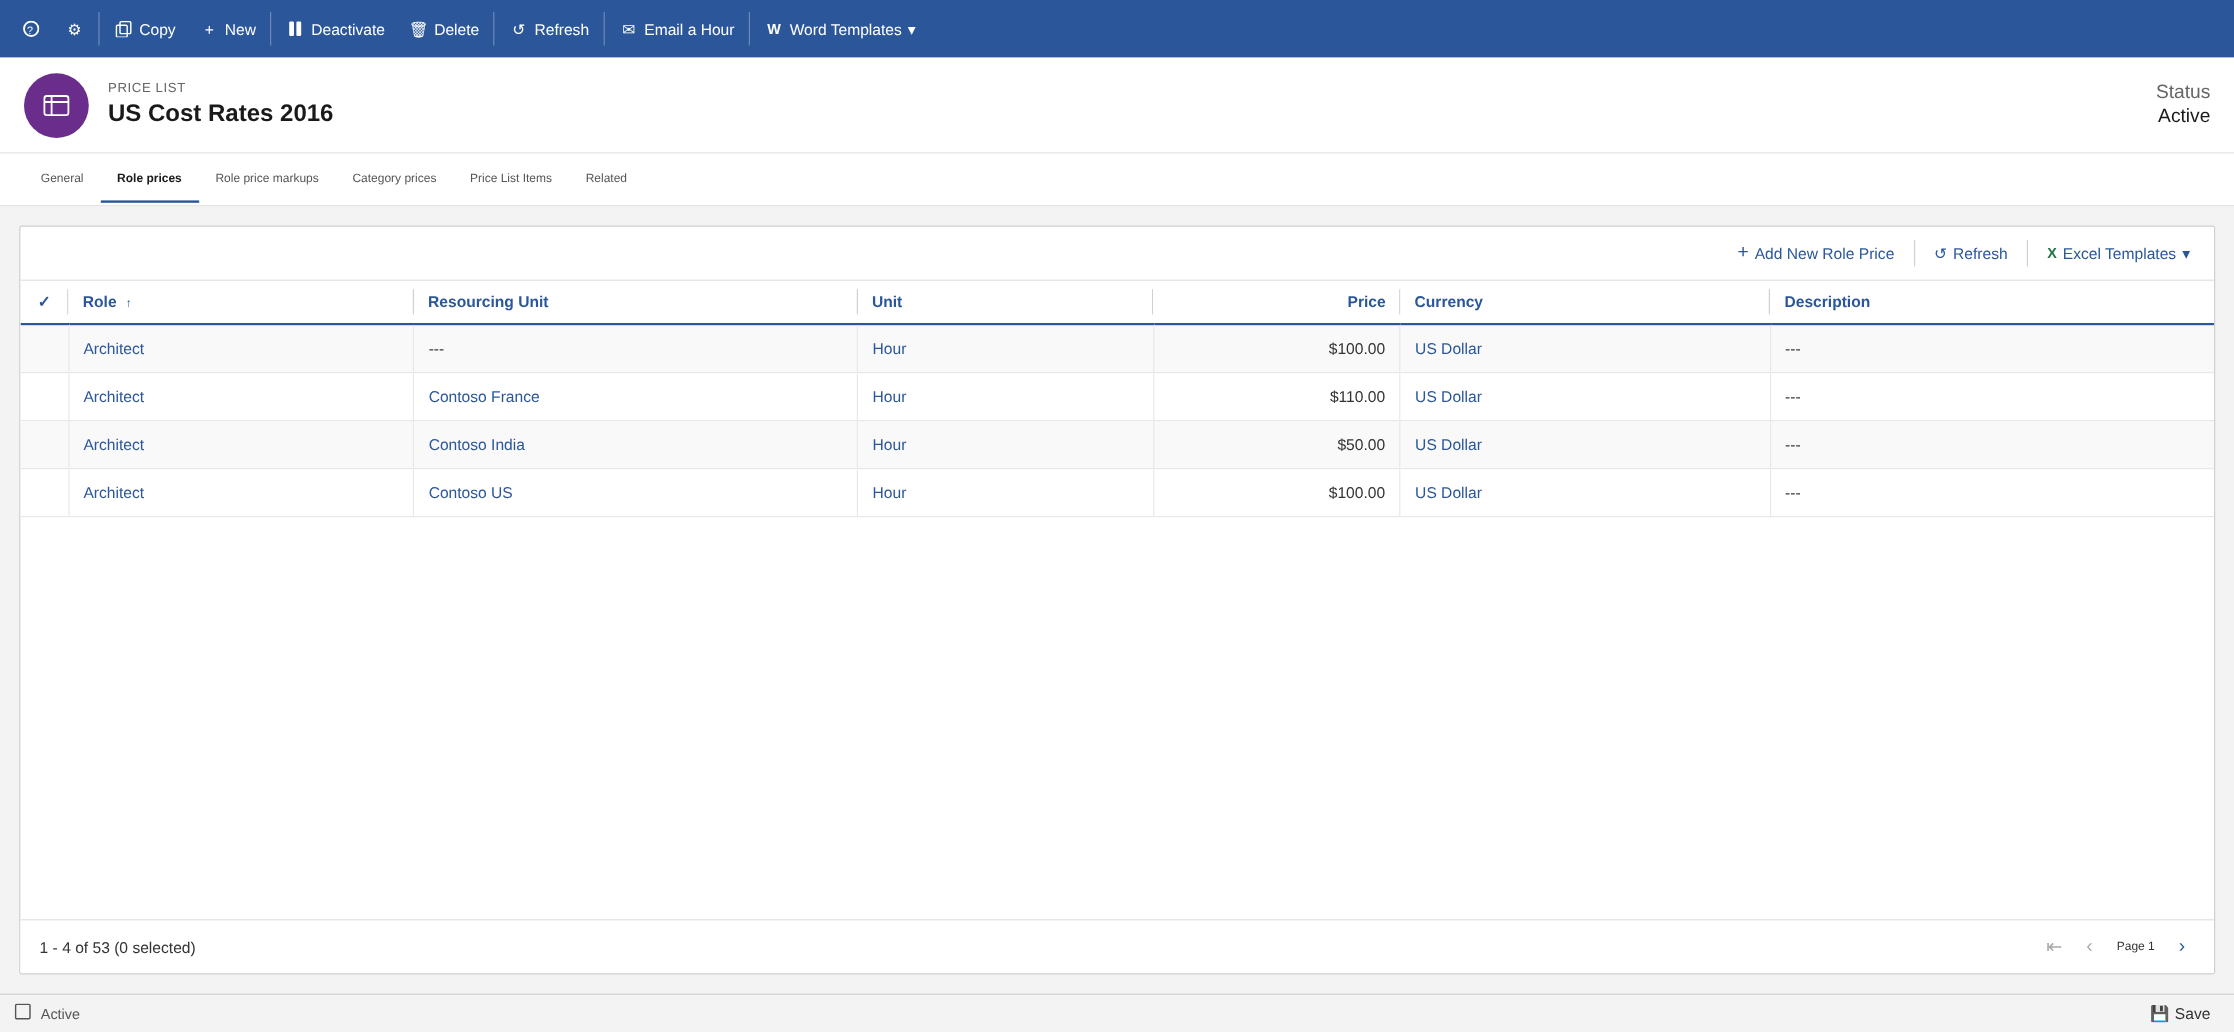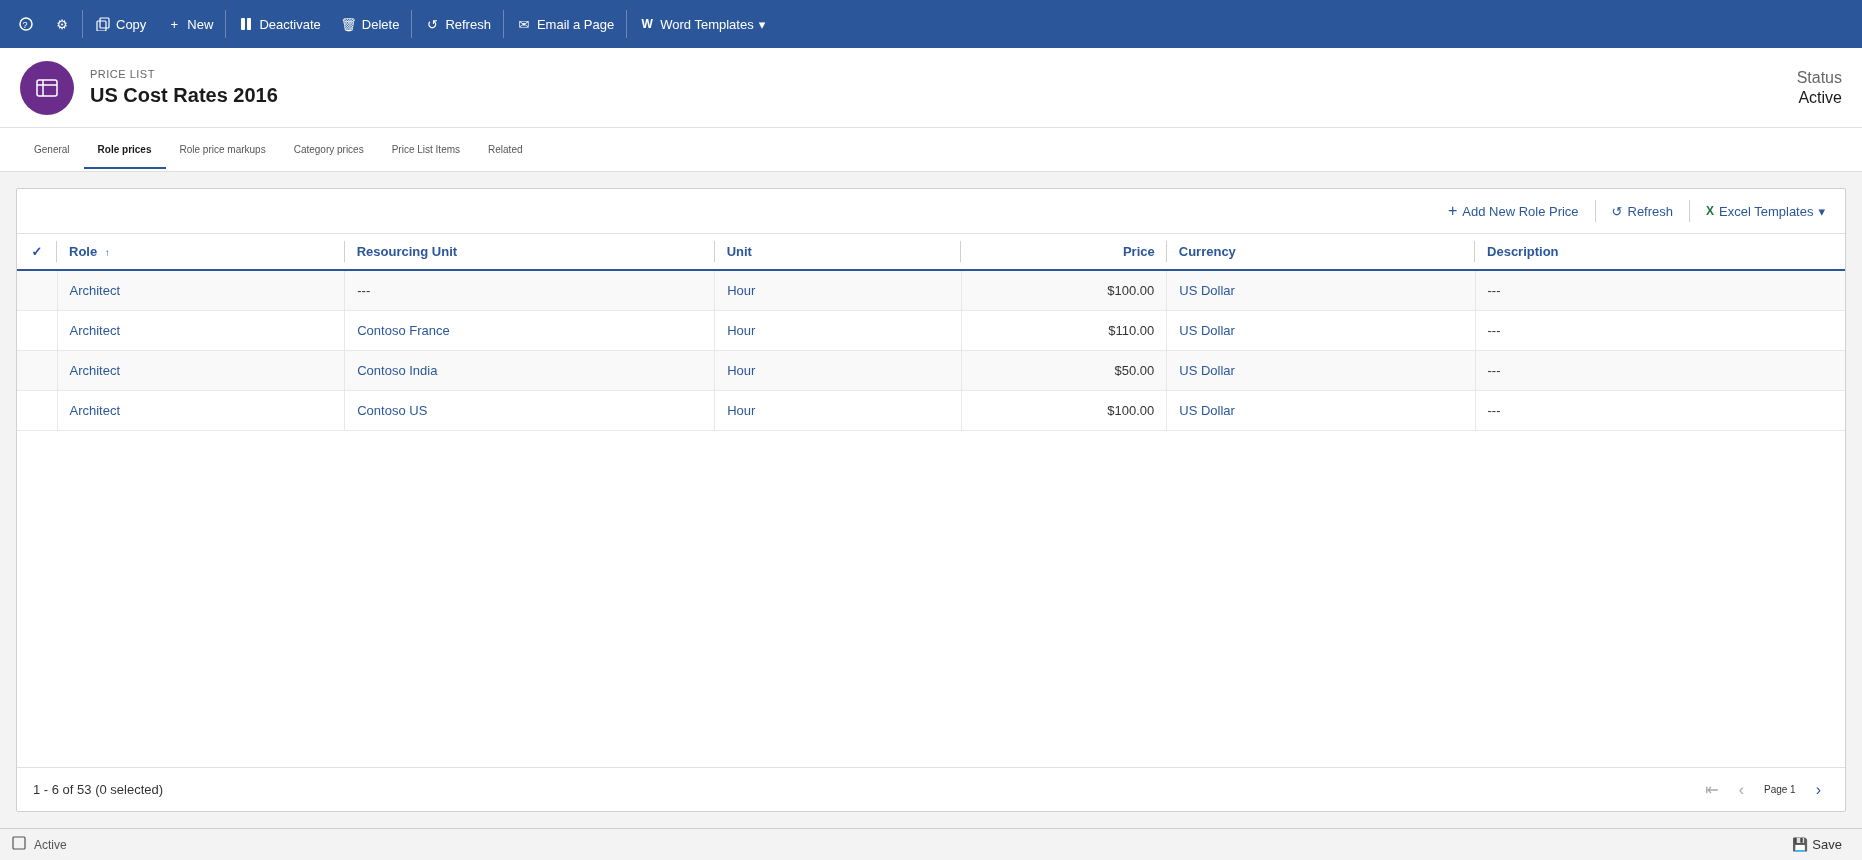--- a/index.html
+++ b/index.html
@@ -269,21 +269,21 @@
     <span>Delete</span>
   </button>
   <div class="toolbar-separator"></div>
   <button class="toolbar-btn">
     <span class="toolbar-icon">↺</span>
     <span>Refresh</span>
   </button>
   <div class="toolbar-separator"></div>
   <button class="toolbar-btn">
     <span class="toolbar-icon">✉</span>
-    <span>Email a Page</span>
+    <span>Email a Hour</span>
   </button>
   <div class="toolbar-separator"></div>
   <button class="toolbar-btn">
     <span class="toolbar-icon" style="font-size:12px;font-weight:bold;">W</span>
     <span>Word Templates</span>
     <span>▾</span>
   </button>
 </div>
 
 <div class="entity-header">
@@ -387,21 +387,21 @@
       <td class="link-cell">Hour</td>
       <td class="price-cell">$100.00</td>
       <td class="link-cell">US Dollar</td>
       <td>---</td>
     </tr>
           </tbody>
       </table>
     </div>
 
     <div class="pagination">
-      <span class="pagination-info">1 - 6 of 53 (0 selected)</span>
+      <span class="pagination-info">1 - 4 of 53 (0 selected)</span>
       <div class="pagination-controls">
         <button class="page-btn disabled">⇤</button>
         <button class="page-btn disabled">‹</button>
         <span class="page-label">Page 1</span>
         <button class="page-btn">›</button>
       </div>
     </div>
 
   </div>
 </div>

